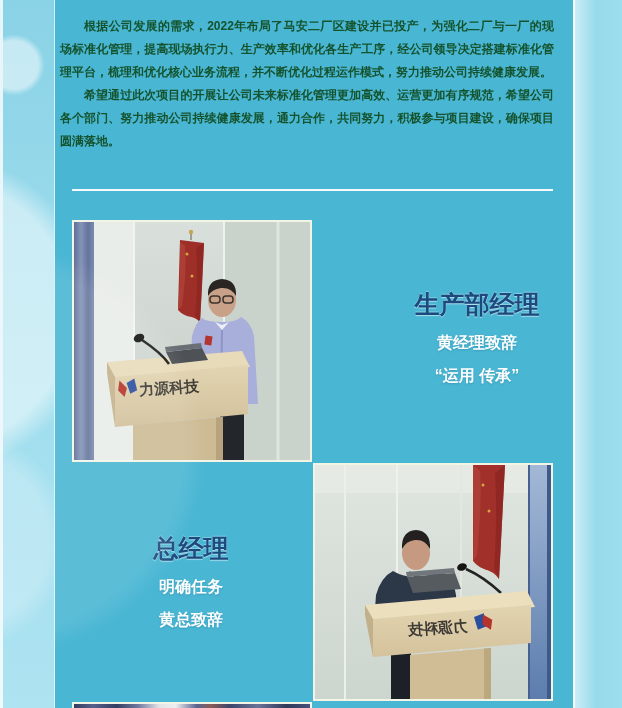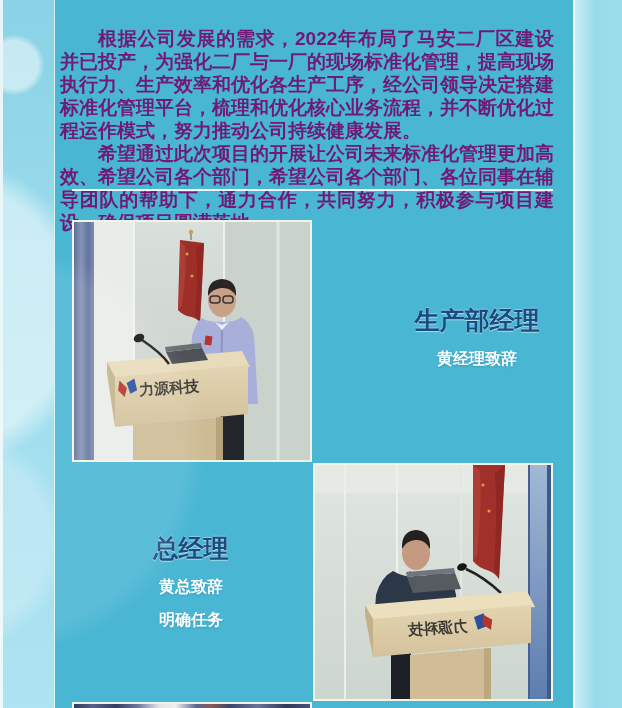--- a/index.html
+++ b/index.html
@@ -31,22 +31,22 @@
   }
   
   .card{position:absolute;left:55px;top:0;width:518px;height:708px;background:transparent;}
   .card::after{
     content:"";position:absolute;left:-270px;top:235px;width:430px;height:430px;border-radius:50%;
     background:radial-gradient(circle,rgba(255,255,255,.10) 60%,rgba(255,255,255,0) 68%);
     pointer-events:none;
   }
   
   .intro{
-    position:absolute;left:5px;top:27px;width:494px;
-    font-size:19px;line-height:23px;font-weight:bold;color:#701a75;
+    position:absolute;left:5px;top:15px;width:494px;
+    font-size:12px;line-height:23px;font-weight:bold;color:#14532d;
     text-align:justify;letter-spacing:0;
   }
   .intro p{margin:0;text-indent:2em;}
   
   .divider{position:absolute;left:17px;top:189px;width:481px;height:2px;background:rgba(255,255,255,.95);}
   
   .photo{position:absolute;border:2px solid #f2f5e6;background:#cfd6d1;line-height:0;}
   .photo-1{left:17px;top:220px;width:236px;height:238px;}
   .photo-2{left:258px;top:463px;width:236px;height:234px;}
   .photo-3{left:17px;top:702px;width:236px;height:40px;}
@@ -58,40 +58,40 @@
       #3c466c 66%,#6a7398 78%,#2f3958 90%,#47517a 100%);
   }
   
   .caption{position:absolute;text-align:center;color:#ffffff;box-sizing:border-box;}
   .caption h3{
     margin:0 0 13px 0;font-size:25px;line-height:30px;font-weight:bold;color:#1d4a7e;
     text-shadow:0 1px 1px rgba(255,255,255,.55),0 -1px 0 rgba(255,255,255,.3);
   }
   .caption p{margin:12px;font-size:16px;line-height:21px;font-weight:bold;
     text-shadow:0 1px 2px rgba(30,110,140,.35);}
-  .caption-1{left:257px;top:305px;width:302px;padding-left:28px;}
+  .caption-1{left:257px;top:289px;width:302px;padding-left:28px;}
   .caption-2{left:0;top:533px;width:258px;padding-left:14px;}
 </style>
 </head>
 <body>
 
 <div class="page">
 
   <div class="strip-left">
     <div class="bubble bubble-a"></div>
     <div class="bubble bubble-b"></div>
     <div class="bubble bubble-c"></div>
   </div>
   <div class="strip-right"></div>
 
   <div class="card">
 
     <div class="intro">
       <p>根据公司发展的需求，2022年布局了马安二厂区建设并已投产，为强化二厂与一厂的现场标准化管理，提高现场执行力、生产效率和优化各生产工序，经公司领导决定搭建标准化管理平台，梳理和优化核心业务流程，并不断优化过程运作模式，努力推动公司持续健康发展。</p>
-      <p>希望通过此次项目的开展让公司未来标准化管理更加高效、希望公司各个部门，希望公司各个部门、各位同事在辅导团队的帮助下，通力合作，共同努力，积极参与项目建设，确保项目圆满落地。</p>
+      <p>希望通过此次项目的开展让公司未来标准化管理更加高效、运营更加有序规范，希望公司各个部门、努力推动公司持续健康发展，通力合作，共同努力，积极参与项目建设，确保项目圆满落地。</p>
     </div>
 
     <div class="divider"></div>
 
     <div class="photo photo-1">
       <svg width="236" height="238" viewBox="0 0 236 238">
         <defs>
           <linearGradient id="p1wall" x1="0" y1="0" x2="0" y2="1">
             <stop offset="0" stop-color="#d9dfda"></stop>
               <stop offset="1" stop-color="#c6cec8"></stop>
@@ -154,26 +154,27 @@
         <g>
           <path d="M92,130 L128,126 L134,138 L98,142 Z" fill="#4e5257"></path>
           <path d="M92,130 L128,126 L127,121 L91,125 Z" fill="#6a6f75"></path>
         </g>
       </svg>
     </div>
 
     <div class="caption caption-1">
       <h3>生产部经理</h3>
       <p>黄经理致辞</p>
+      <p>“运用 传承”</p>
     </div>
 
     <div class="caption caption-2">
       <h3>总经理</h3>
+      <p>明确任务</p>
       <p>黄总致辞</p>
-      <p>明确任务</p>
     </div>
 
     <div class="photo photo-2">
       <svg width="236" height="234" viewBox="0 0 236 234">
         <defs>
           <linearGradient id="p2wall" x1="0" y1="0" x2="0" y2="1">
             <stop offset="0" stop-color="#e0e6e0"></stop>
               <stop offset="1" stop-color="#ccd5ce"></stop>
           </linearGradient>
           <linearGradient id="p2door" x1="0" y1="0" x2="0" y2="1">

